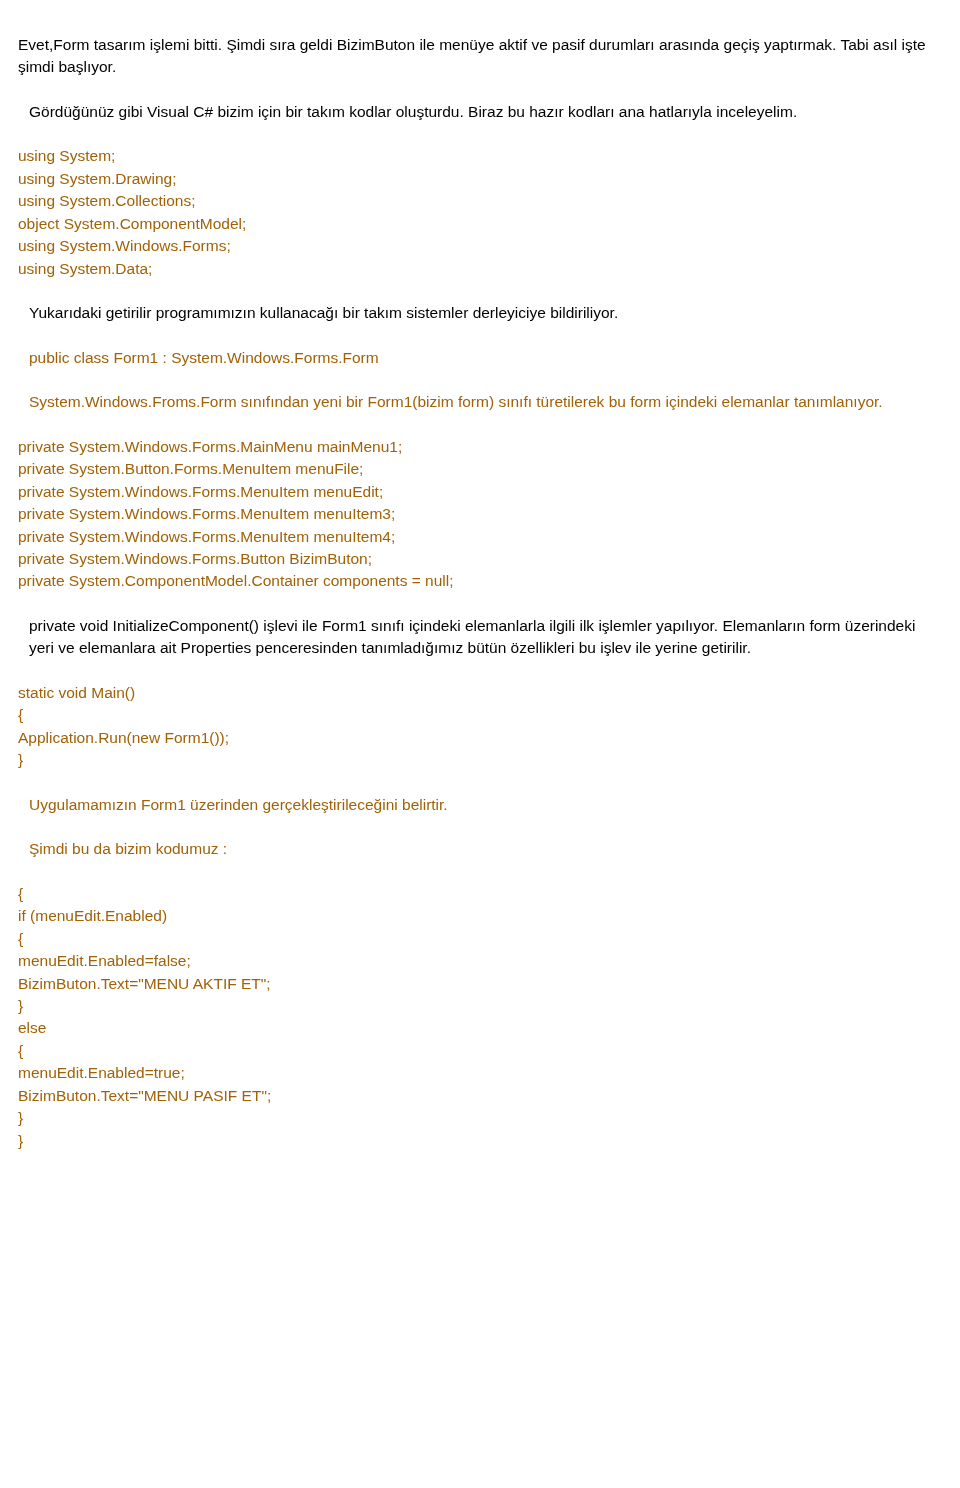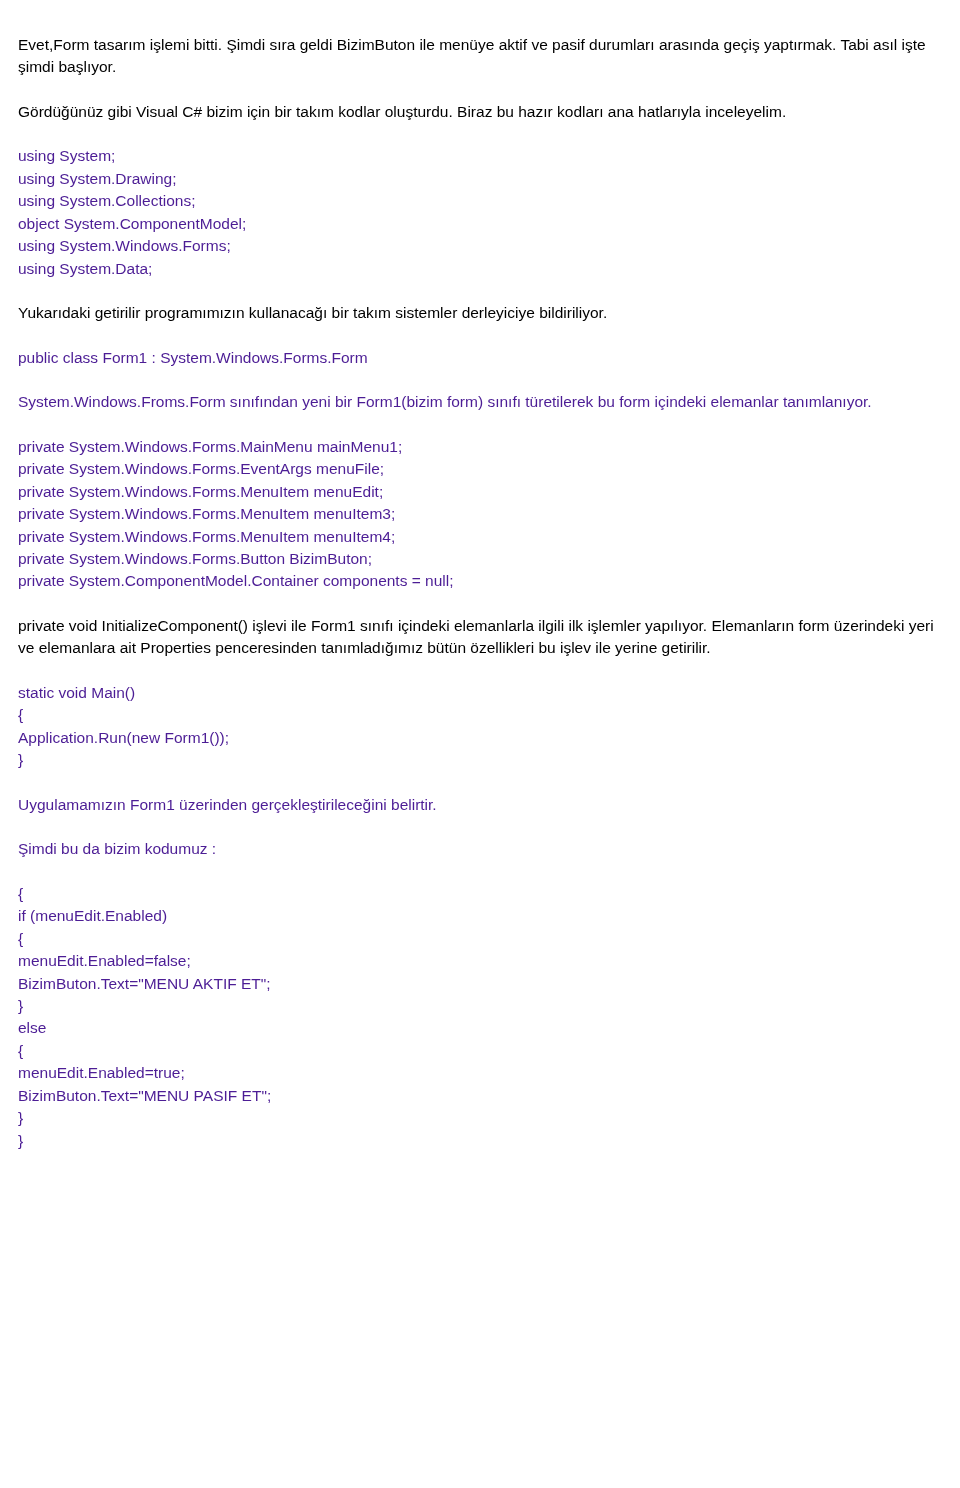--- a/index.html
+++ b/index.html
@@ -5,22 +5,22 @@
   body {
     font-family: Verdana, Geneva, sans-serif;
     font-size: 15.5px;
     line-height: 1.45;
     color: #000;
     margin: 0;
     padding: 14px 18px 40px 18px;
     max-width: 960px;
   }
   .black { color: #000000; }
-  .blue  { color: #4c1d95; }
-  p { margin: 0 0 22px 0; }
+  .blue  { color: #a16207; }
+  p { margin: 0 0 22px 11px; }
   .tight { margin: 0; }
   .block { margin-bottom: 22px; margin-top: 20px; }
 </style>
 </head>
 <body>
 
 <div class="black block">
   <span>Evet,Form tasarım işlemi bitti. Şimdi sıra geldi BizimButon ile menüye aktif ve pasif durumları arasında geçiş yaptırmak. Tabi asıl işte şimdi başlıyor.</span><br>
 </div>
 
@@ -36,21 +36,21 @@
 </div>
 
 <p class="black">Yukarıdaki getirilir programımızın kullanacağı bir takım sistemler derleyiciye bildiriliyor.</p>
 
 <p class="blue">public class Form1 : System.Windows.Forms.Form</p>
 
 <p class="blue">System.Windows.Froms.Form sınıfından yeni bir Form1(bizim form) sınıfı türetilerek bu form içindeki elemanlar tanımlanıyor.</p>
 
 <div class="blue block">
   <div class="tight">private System.Windows.Forms.MainMenu mainMenu1;</div>
-  <div class="tight">private System.Windows.Forms.EventArgs menuFile;</div>
+  <div class="tight">private System.Button.Forms.MenuItem menuFile;</div>
   <div class="tight">private System.Windows.Forms.MenuItem menuEdit;</div>
   <div class="tight">private System.Windows.Forms.MenuItem menuItem3;</div>
   <div class="tight">private System.Windows.Forms.MenuItem menuItem4;</div>
   <div class="tight">private System.Windows.Forms.Button BizimButon;</div>
   <div class="tight">private System.ComponentModel.Container components = null;</div>
 </div>
 
 <p class="black">private void InitializeComponent() işlevi ile Form1 sınıfı içindeki elemanlarla ilgili ilk işlemler yapılıyor. Elemanların form üzerindeki yeri ve elemanlara ait Properties penceresinden tanımladığımız bütün özellikleri bu işlev ile yerine getirilir.</p>
 
 <div class="blue block">

